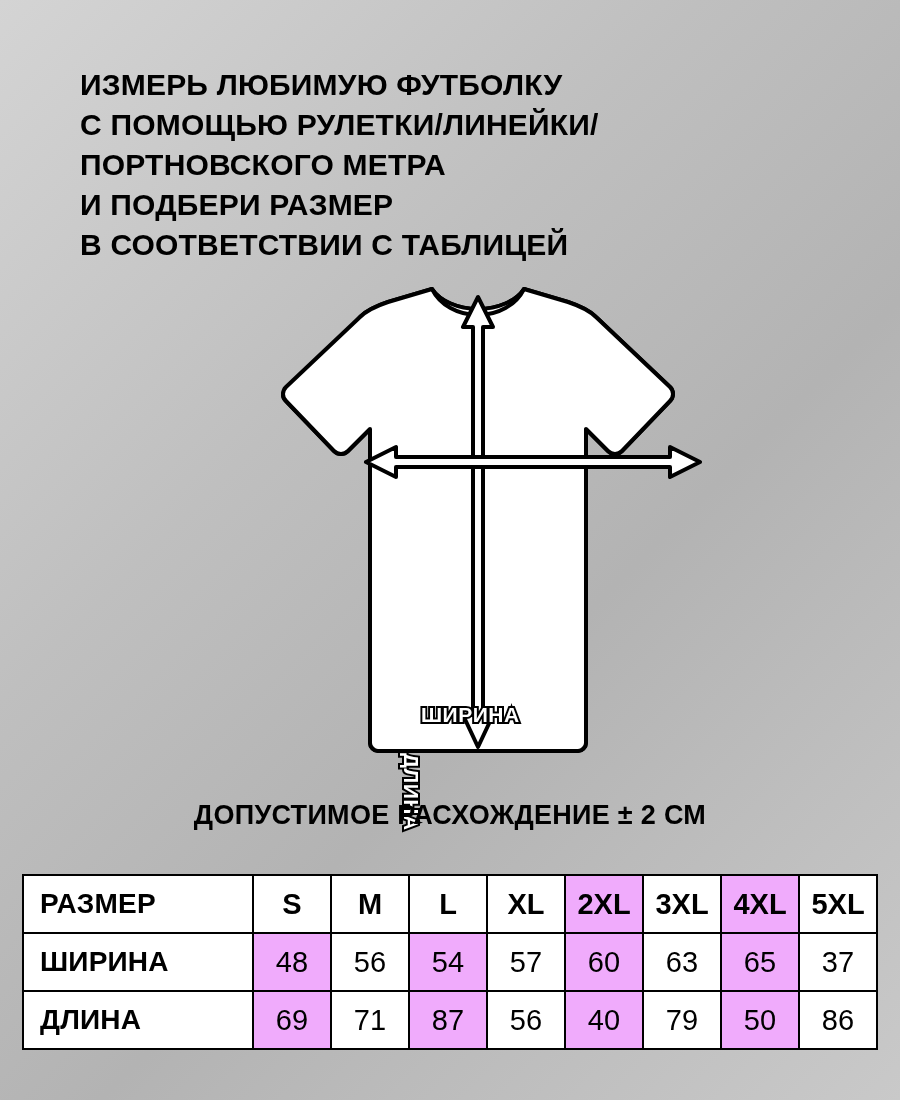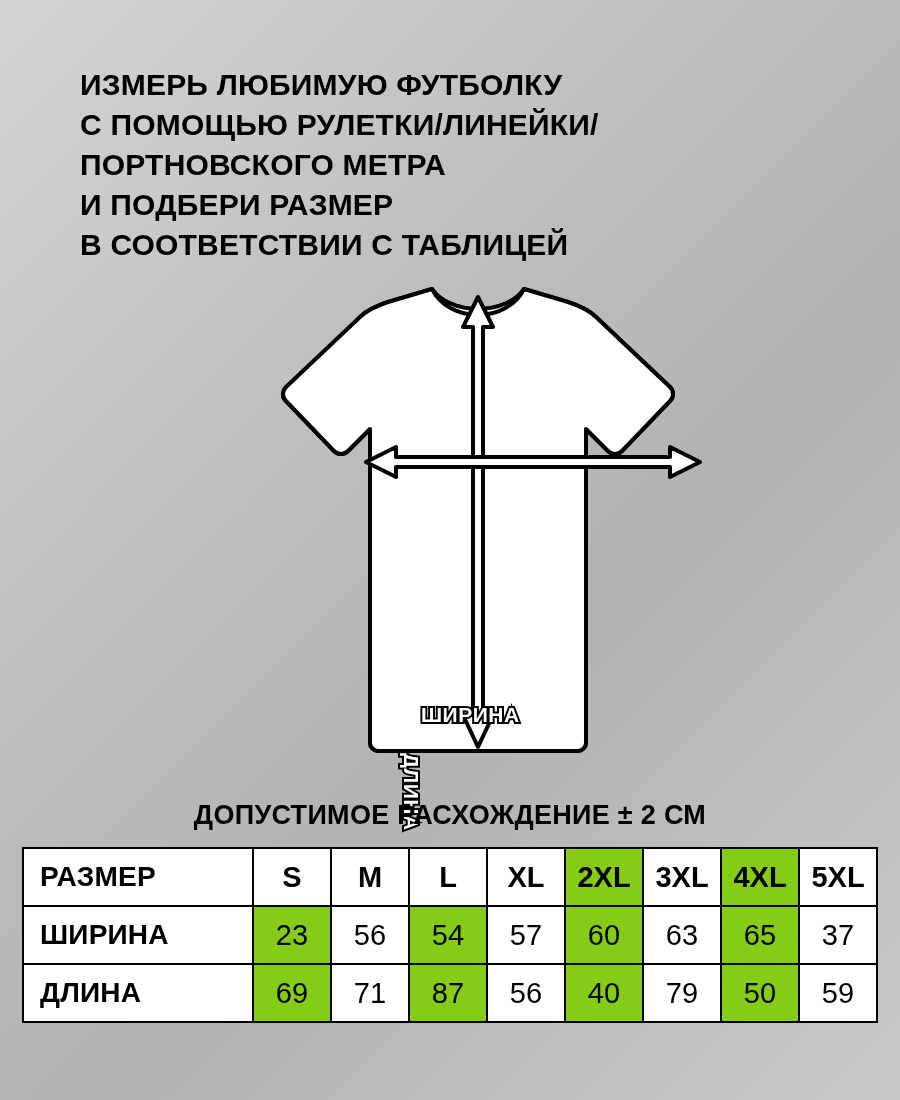--- a/index.html
+++ b/index.html
@@ -83,21 +83,21 @@
     font-weight: bold;
     font-size: 27px;
     letter-spacing: 0.3px;
     text-transform: uppercase;
   }
 
   
   .size-table {
     position: absolute;
     left: 22px;
-    top: 847px;
+    top: 874px;
     width: 856px;
     border-collapse: collapse;
     table-layout: fixed;
   }
   .size-table td {
     border: 2px solid #000;
     height: 56px;
     text-align: center;
     vertical-align: middle;
     font-size: 29px;
@@ -110,21 +110,21 @@
     text-align: left;
     padding-left: 16px;
     width: 212px;
     letter-spacing: 0.2px;
   }
   .size-table td.colhead {
     font-weight: bold;
     font-size: 29px;
   }
   .size-table td.shade {
-    background: #84cc16;
+    background: #f0abfc;
     margin-left: 8px;
   }
 </style>
 </head>
 <body>
 
 <div class="page">
 
   <div class="heading">ИЗМЕРЬ ЛЮБИМУЮ ФУТБОЛКУ
 С ПОМОЩЬЮ РУЛЕТКИ/ЛИНЕЙКИ/
@@ -207,36 +207,36 @@
         <td class="colhead">M</td>
         <td class="colhead">L</td>
         <td class="colhead">XL</td>
         <td class="colhead shade">2XL</td>
         <td class="colhead">3XL</td>
         <td class="colhead shade">4XL</td>
         <td class="colhead">5XL</td>
       </tr>
       <tr>
         <td class="rowhead">ШИРИНА</td>
-        <td class="shade">23</td>
+        <td class="shade">48</td>
         <td>56</td>
         <td class="shade">54</td>
         <td>57</td>
         <td class="shade">60</td>
         <td>63</td>
         <td class="shade">65</td>
         <td>37</td>
       </tr>
       <tr>
         <td class="rowhead">ДЛИНА</td>
         <td class="shade">69</td>
         <td>71</td>
         <td class="shade">87</td>
         <td>56</td>
         <td class="shade">40</td>
         <td>79</td>
         <td class="shade">50</td>
-        <td>59</td>
+        <td>86</td>
       </tr>
     </tbody>
   </table>
 
 </div>
 
 </body></html>

